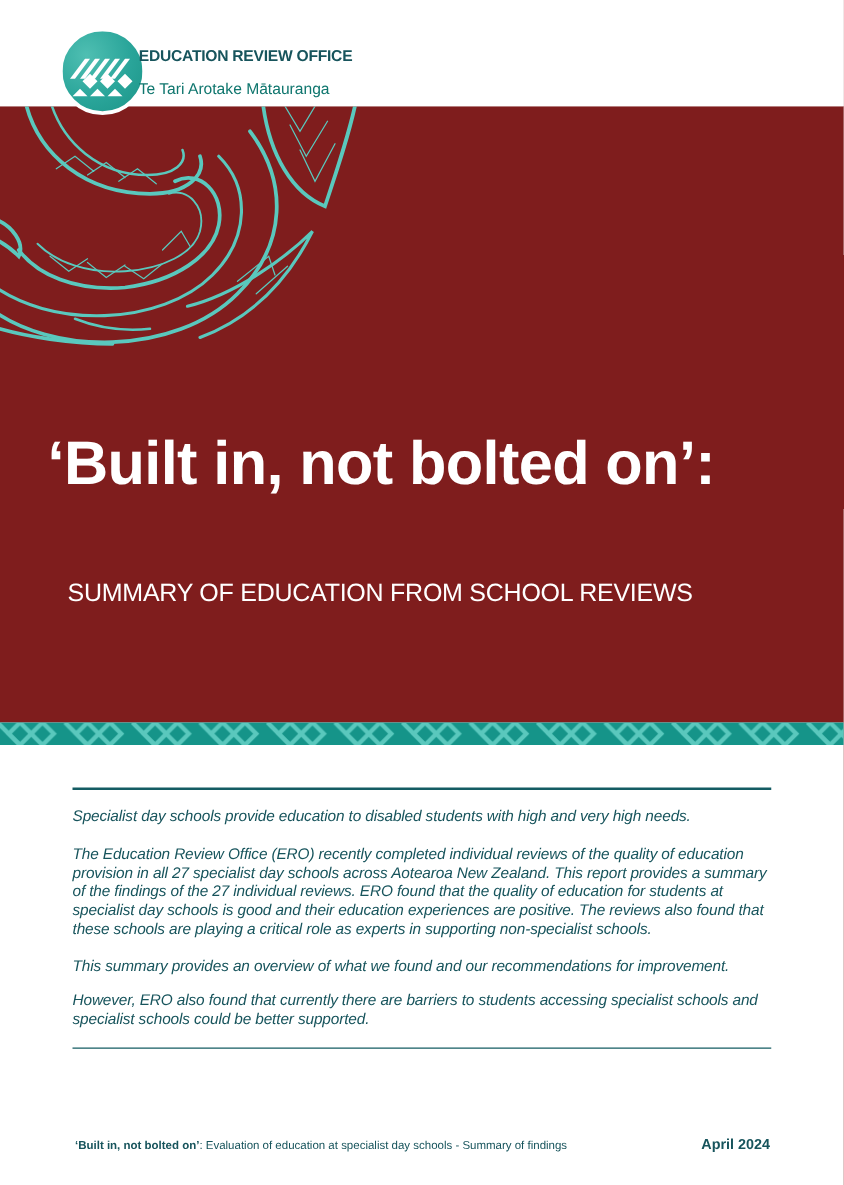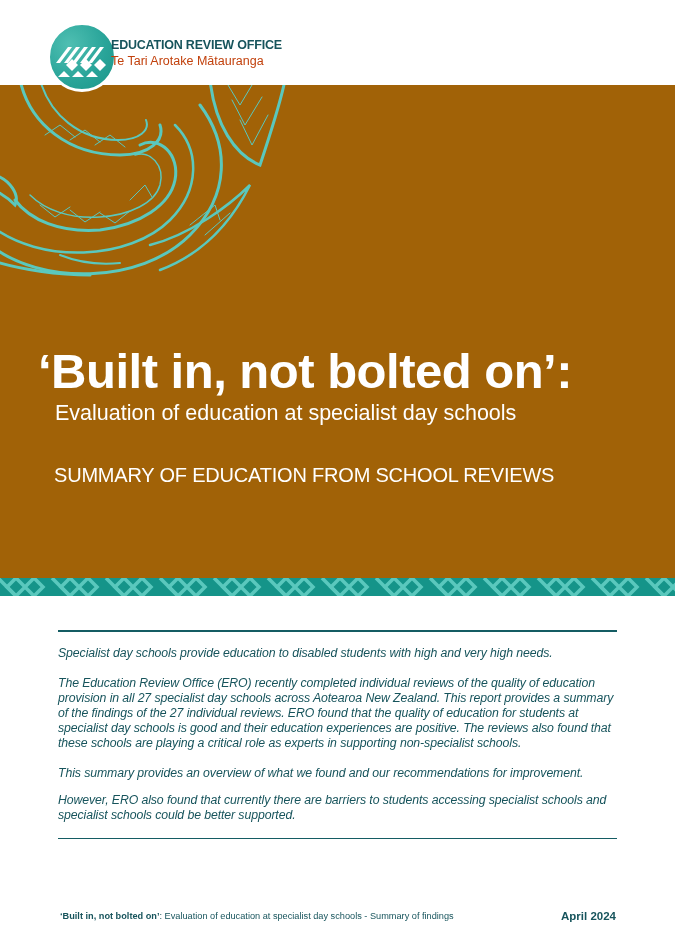--- a/index.html
+++ b/index.html
@@ -17,24 +17,24 @@
       border: 3px solid #ffffff; box-sizing: content-box; overflow: hidden; z-index: 4;
     }
     .logo-circle svg { position: absolute; left: 0; top: 0; }
     .brand {
       position: absolute; left: 111px; top: 39px; z-index: 4; line-height: 1;
     }
     .brand-name {
       font-size: 12.5px; font-weight: bold; color: #17545c; letter-spacing: -0.2px; white-space: nowrap;
     }
     .brand-sub {
-      font-size: 12.5px; color: #c2410c; margin-top: 3px; white-space: nowrap;
+      font-size: 12.5px; color: #0f766e; margin-top: 13px; white-space: nowrap;
     }
     .hero {
-      position: absolute; left: 0; top: 85px; width: 675px; height: 493px; background: #a16207; overflow: hidden;
+      position: absolute; left: 0; top: 85px; width: 675px; height: 493px; background: #7f1d1d; overflow: hidden;
     }
     .koru { position: absolute; left: 0; top: 0; }
     .title {
       position: absolute; left: 38px; top: 262px; font-size: 49px; font-weight: bold; color: #ffffff;
       letter-spacing: -0.5px; white-space: nowrap; line-height: 1;
     }
     .subtitle {
       position: absolute; left: 55px; top: 318px; font-size: 21.5px; color: #ffffff; white-space: nowrap; line-height: 1;
     }
     .kicker {
@@ -114,21 +114,20 @@
 
       <path d="M150,160 C190,150 230,120 250,100 C230,140 200,170 160,185" stroke-width="2.5"></path>
       <path d="M190,140 L215,120 L220,135 M205,150 L230,128" stroke-width="1"></path>
 
       <path d="M-10,175 C20,185 60,190 90,190" stroke-width="3"></path>
       <path d="M60,170 C80,178 100,180 120,178" stroke-width="2"></path>
     </g>
   </svg>
 
   <div class="title">‘Built in, not bolted on’:</div>
-  <div class="subtitle">Evaluation of education at specialist day schools</div>
   <div class="kicker">SUMMARY OF EDUCATION FROM SCHOOL REVIEWS</div>
 </div>
 
 <div class="band">
   <svg width="675" height="18" viewBox="0 0 675 18">
     <defs>
       <pattern id="lattice" x="0" y="0" width="54" height="18" patternUnits="userSpaceOnUse">
         <g fill="none" stroke="#5ac8bd" stroke-width="3.5">
           <path d="M-2,0 L16,18"></path>
           <path d="M16,0 L25,9 L16,18 L7,9 Z"></path>

